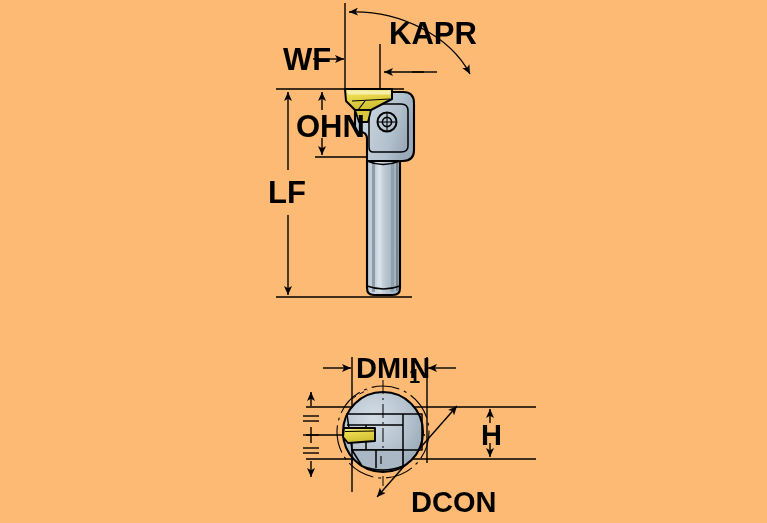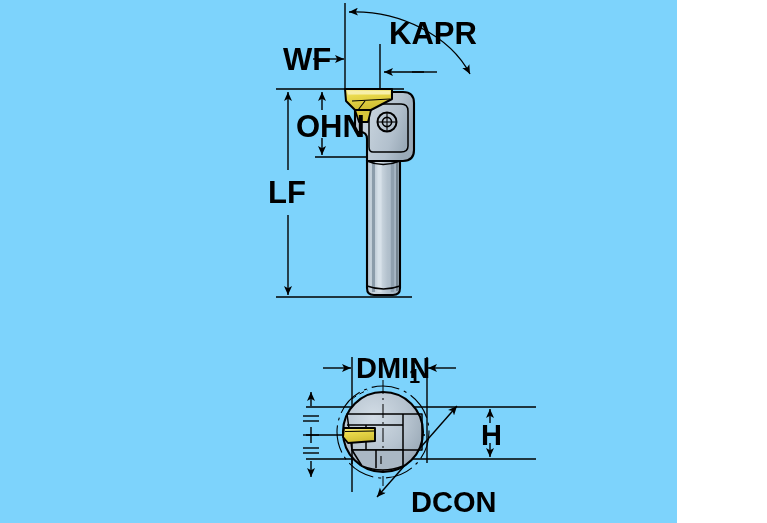--- a/index.html
+++ b/index.html
@@ -5,23 +5,23 @@
   html, body {
     margin: 0;
     padding: 0;
     background: #ffffff;
   }
   body {
     font-family: "Liberation Sans", sans-serif;
   }
   #canvas {
     position: relative;
-    width: 677px;
+    width: 767px;
     height: 523px;
-    background: #7dd3fc;
+    background: #fdba74;
     overflow: hidden;
   }
   svg.drawing {
     position: absolute;
     left: 0;
     top: 0;
     width: 767px;
     height: 523px;
     display: block;
   }

